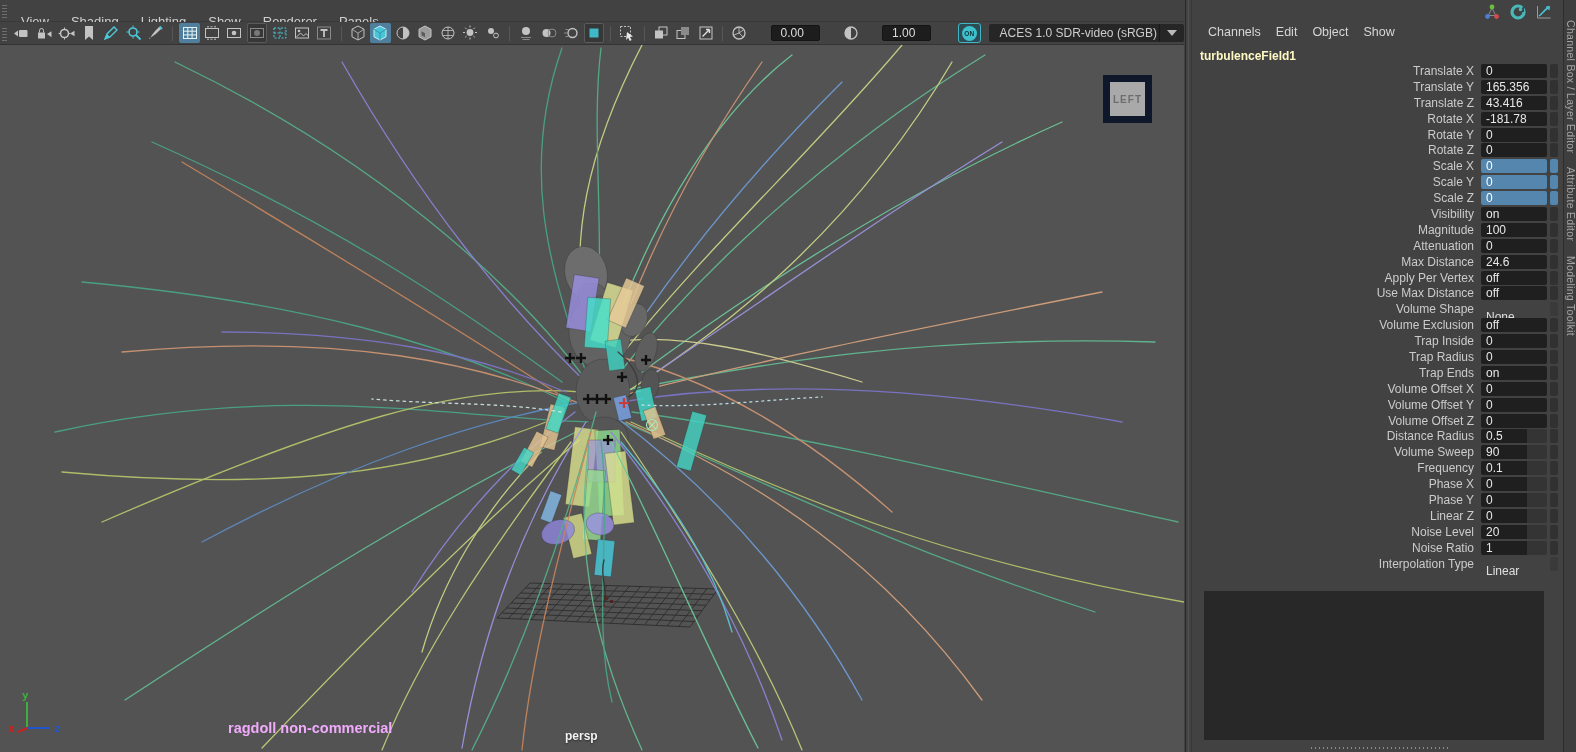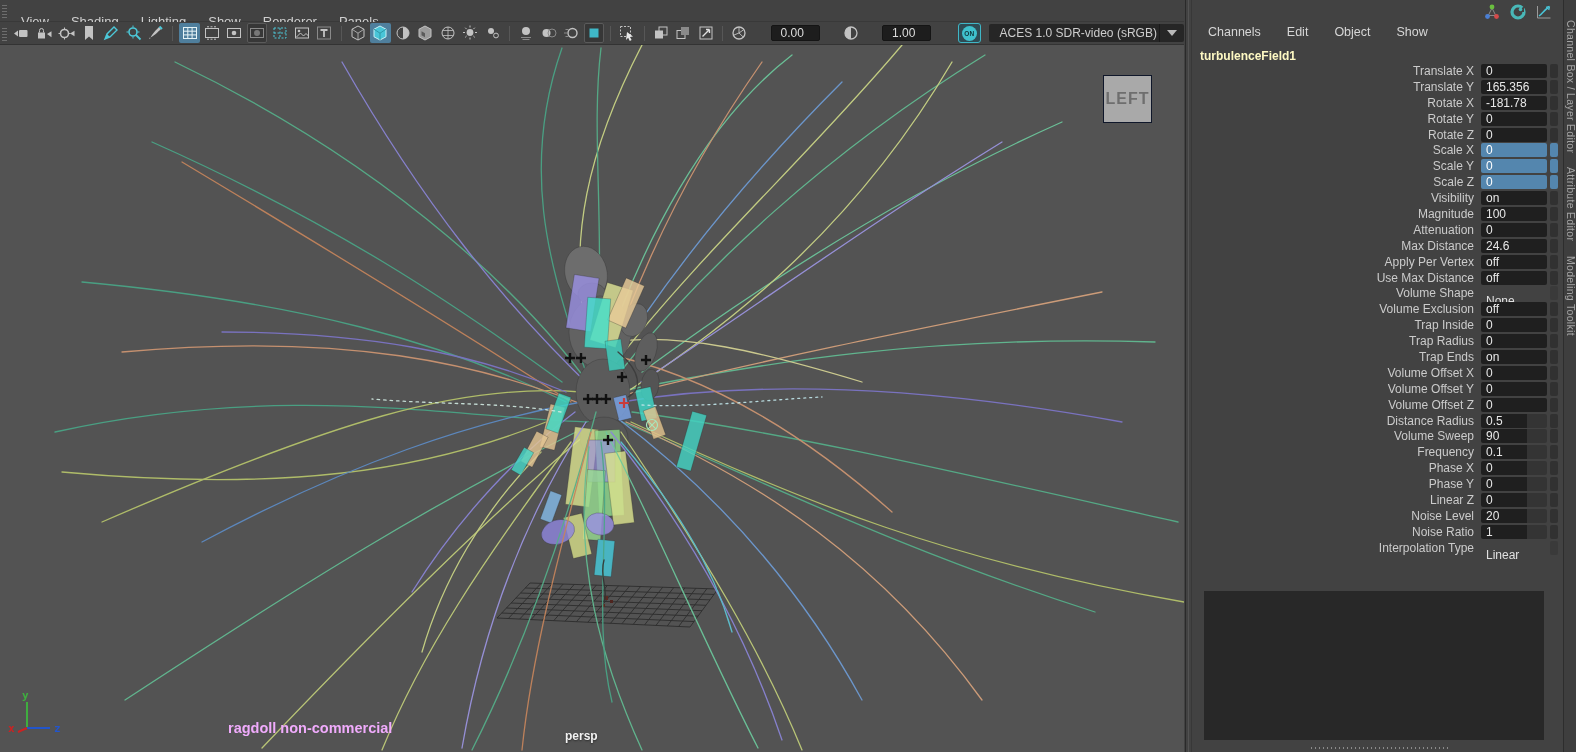--- a/index.html
+++ b/index.html
@@ -42,35 +42,35 @@
   .colorspace .arrow { width:25px; height:100%; display:flex; align-items:center;
                        justify-content:center; border-left:1px solid #1a1a1a; }
   .tri-down { width:0; height:0; border-left:5px solid transparent;
               border-right:5px solid transparent; border-top:6px solid #b9b9b9; }
 
   
   .viewport { position:absolute; left:0; top:45px; width:1184px; height:707px;
               background:#535353; overflow:hidden; }
   .viewport svg { position:absolute; left:0; top:0; }
   .left-plane { position:absolute; left:1103px; top:30px; width:49px; height:48px;
-                background:#a9a9a9; border:1px solid #0f172a; display:flex;
-                align-items:center; justify-content:center; font-size:16px;
+                background:#a9a9a9; border:7px solid #0f172a; display:flex;
+                align-items:center; justify-content:center; font-size:10px;
                 font-weight:bold; color:#6e6e6e; letter-spacing:1px; }
   .watermark { position:absolute; left:228px; top:675px; font-size:14.5px;
                font-weight:bold; color:#f0abfc; }
   .persp-label { position:absolute; left:565px; top:684px; font-size:12px;
                  font-weight:bold; color:#f2f2f2; text-shadow:0 1px 2px rgba(0,0,0,.5); }
 
   
   .rp { position:absolute; left:1185px; top:0; width:378px; height:752px;
         background:#424242; border-left:1px solid #2a2a2a; }
   .rp-splitter { position:absolute; left:2px; top:0; bottom:0; width:4px;
                  border-left:1px solid #535353; border-right:1px solid #383838; }
   .rp-header-icons { position:absolute; top:3px; right:10px; display:flex; gap:8px; }
-  .rp-menus { position:absolute; left:22px; top:25px; display:flex; gap:26px; }
+  .rp-menus { position:absolute; left:22px; top:25px; display:flex; gap:15px; }
   .rp-menu-item { font-size:12.5px; color:#d6d6d6; }
   .node-name { position:absolute; left:14px; top:49px; font-size:12px;
                font-weight:bold; color:#fef9c3; }
   .channels { position:absolute; left:8px; top:63px; right:5px; }
   .ch-row { display:flex; align-items:center; height:15.9px; }
   .ch-label { flex:1; text-align:right; padding-right:7px; font-size:12px;
               color:#cbcbcb; white-space:nowrap; }
   .ch-field { width:66px; height:14px; border-radius:2px; background:#1f1f1f;
               color:#e8e8e8; font-size:12px; line-height:14px; padding-left:5px; }
   .ch-field.short { background:linear-gradient(90deg,#1f1f1f 0 46px,#343434 46px 100%); }
@@ -513,20 +513,25 @@
           <div class="ch-label">Translate X</div>
           <div class="ch-field ">0</div>
           <div class="ch-slider"></div>
         </div>
         <div class="ch-row">
           <div class="ch-label">Translate Y</div>
           <div class="ch-field ">165.356</div>
           <div class="ch-slider"></div>
         </div>
         <div class="ch-row">
+          <div class="ch-label">Translate Z</div>
+          <div class="ch-field ">43.416</div>
+          <div class="ch-slider"></div>
+        </div>
+        <div class="ch-row">
           <div class="ch-label">Rotate X</div>
           <div class="ch-field ">-181.78</div>
           <div class="ch-slider"></div>
         </div>
         <div class="ch-row">
           <div class="ch-label">Rotate Y</div>
           <div class="ch-field ">0</div>
           <div class="ch-slider"></div>
         </div>
         <div class="ch-row">

